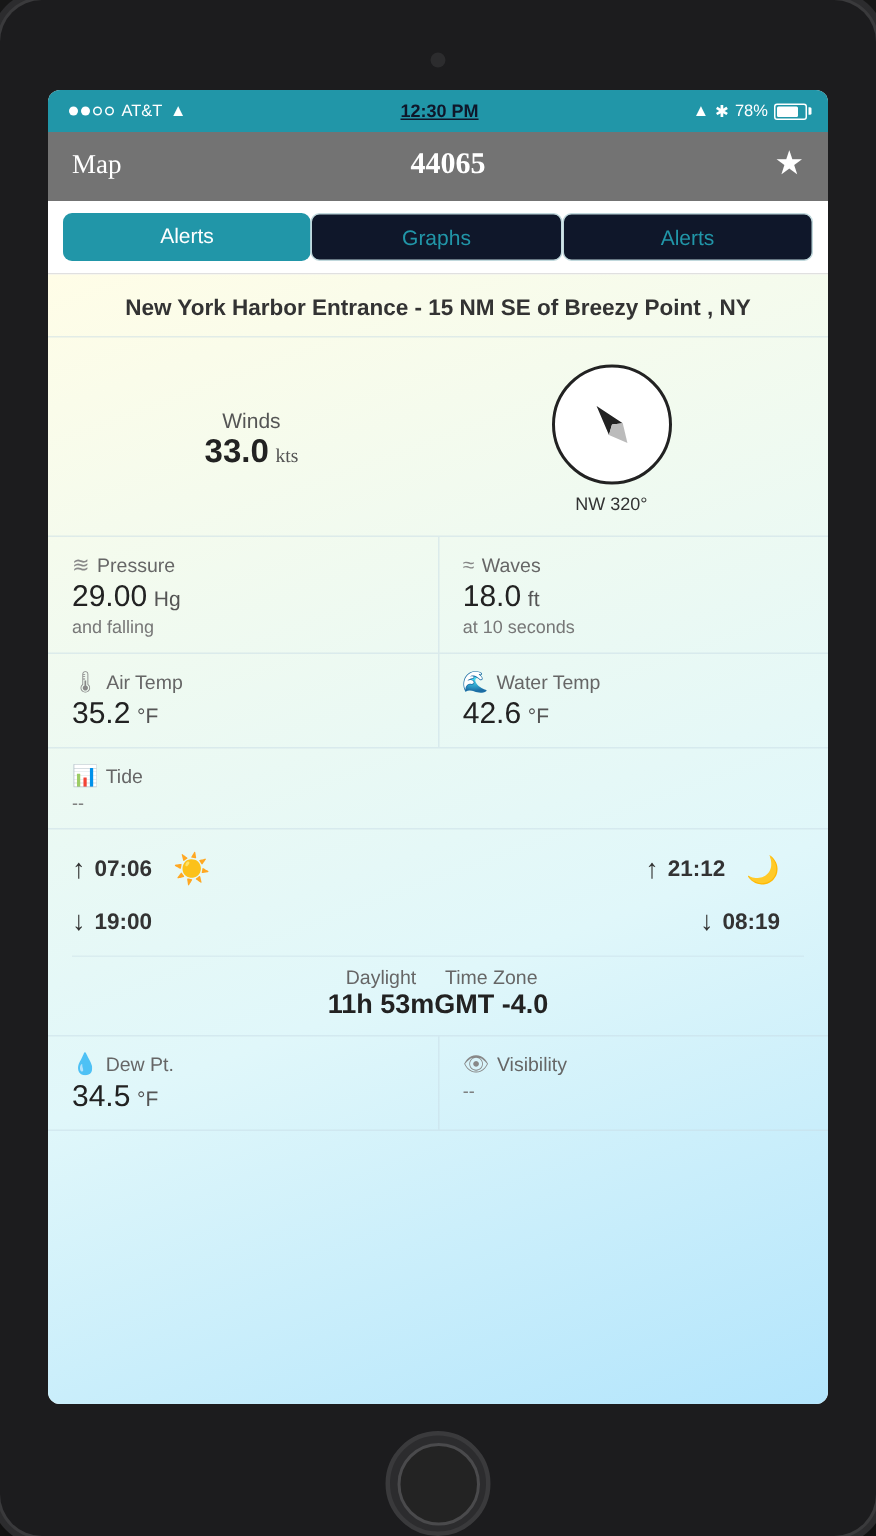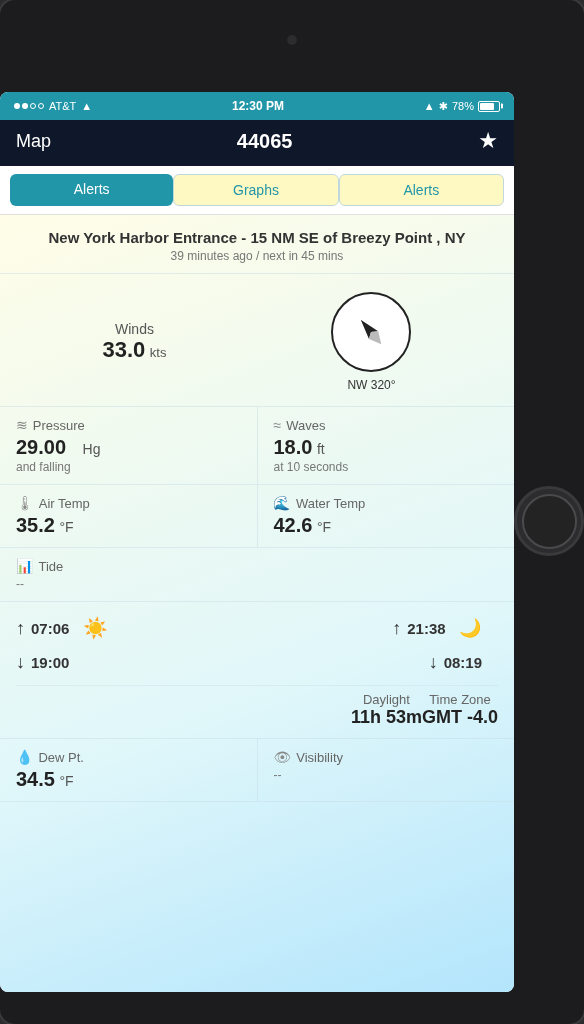--- a/index.html
+++ b/index.html
@@ -9,26 +9,26 @@
       justify-content: center;
       align-items: center;
       min-height: 100vh;
       font-family: -apple-system, 'Helvetica Neue', Arial, sans-serif;
     }
 
     .phone {
       width: 584px;
       height: 1024px;
       background: #1c1c1e;
-      border-radius: 15px;
+      border-radius: 28px;
       position: relative;
       box-shadow: 0 0 0 2px #3a3a3c, 0 0 0 6px #2c2c2e, 0 20px 60px rgba(0,0,0,0.8);
       overflow: hidden;
       display: flex;
-      flex-direction: row;
+      flex-direction: column;
       align-items: center;
     }
 
     
     .phone::before {
       content: '';
       position: absolute;
       left: -6px;
       top: 160px;
       width: 6px;
@@ -77,21 +77,21 @@
       font-size: 11px;
       color: white;
       font-weight: 500;
     }
     .status-dots {
       display: flex; gap: 2px;
     }
     .dot { width: 6px; height: 6px; border-radius: 50%; background: white; }
     .dot.empty { background: transparent; border: 1px solid white; }
     .wifi-icon { font-size: 11px; }
-    .status-center { color: #ffffff; font-size: 12px; font-weight: 600; }
+    .status-center { color: #0f172a; font-size: 12px; font-weight: 600; text-decoration: underline; }
     .status-right {
       display: flex; align-items: center; gap: 4px;
       color: white; font-size: 11px;
     }
     .battery {
       display: flex; align-items: center; gap: 1px;
     }
     .battery-body {
       width: 22px; height: 11px;
       border: 1.5px solid white;
@@ -105,26 +105,27 @@
       right: -4px; top: 50%;
       transform: translateY(-50%);
       width: 2px; height: 5px;
       background: white;
       border-radius: 0 1px 1px 0;
     }
     .battery-fill { width: 78%; height: 100%; background: white; border-radius: 1px; }
 
     
     .app-header {
-      background: #0f172a;
+      background: #737373;
       display: flex;
       justify-content: space-between;
       align-items: center;
       padding: 8px 16px 12px;
       flex-shrink: 0;
+      font-family: Liberation Serif, serif;
     }
     .header-map {
       color: white;
       font-size: 18px;
       font-weight: 400;
     }
     .header-title {
       color: white;
       font-size: 20px;
       font-weight: 600;
@@ -149,21 +150,21 @@
       padding: 7px 0;
       font-size: 14px;
       border-radius: 6px;
       cursor: pointer;
     }
     .tab.active {
       background: #2196a8;
       color: white;
     }
     .tab.inactive {
-      background: #fef9c3;
+      background: #0f172a;
       color: #2196a8;
       border: 1px solid #c0d8dc;
     }
 
     
     .content {
       flex: 1;
       overflow: hidden;
       background: linear-gradient(160deg, #fffde7 0%, #e0f7fa 60%, #b3e5fc 100%);
       display: flex;
@@ -191,21 +192,21 @@
     .wind-section {
       display: flex;
       align-items: center;
       justify-content: space-around;
       padding: 18px 20px 14px;
       border-bottom: 1px solid rgba(200,220,230,0.5);
     }
     .wind-col { text-align: center; }
     .wind-label { font-size: 14px; color: #555; }
     .wind-value { font-size: 22px; font-weight: 700; color: #222; }
-    .wind-unit { font-size: 13px; color: #555; }
+    .wind-unit { font-size: 13px; color: #555; font-family: Liberation Serif, serif; }
 
     .compass {
       width: 80px; height: 80px;
       border: 2.5px solid #222;
       border-radius: 50%;
       position: relative;
       display: flex; align-items: center; justify-content: center;
       background: white;
     }
     .compass-dir {
@@ -235,21 +236,21 @@
       border-right: 1px solid rgba(200,220,230,0.5);
     }
     .cell-header {
       display: flex;
       align-items: center;
       gap: 5px;
       margin-bottom: 3px;
     }
     .cell-icon { font-size: 14px; color: #888; }
     .cell-label { font-size: 13px; color: #666; }
-    .cell-value { font-size: 20px; font-weight: 700; color: #222; text-align: right; }
+    .cell-value { font-size: 20px; font-weight: 400; color: #222; text-align: right; }
     .cell-sub { font-size: 12px; color: #777; margin-top: 1px; }
 
     
     .sun-moon-section {
       padding: 10px 16px;
       border-bottom: 1px solid rgba(200,220,230,0.5);
     }
     .sun-moon-grid {
       display: grid;
       grid-template-columns: 1fr 1fr;
@@ -260,21 +261,21 @@
       align-items: center;
       gap: 6px;
       font-size: 15px;
       font-weight: 600;
       color: #333;
       padding: 4px 0;
     }
     .sun-icon { font-size: 18px; }
     .daylight-row {
       display: flex;
-      justify-content: flex-end;
+      justify-content: center;
       margin-top: 8px;
       padding-top: 6px;
       border-top: 1px solid rgba(200,220,230,0.4);
     }
     .daylight-col { text-align: center; }
     .daylight-label { font-size: 13px; color: #666; }
     .daylight-value { font-size: 18px; font-weight: 700; color: #222; }
 
     
     .dew-row {
@@ -358,21 +359,20 @@
       </div>
       <div class="tab inactive">
         <span>Alerts</span>
       </div>
     </div>
 
     <div class="content">
 
       <div class="station-info">
         <div class="station-name">New York Harbor Entrance - 15 NM SE of Breezy Point , NY</div>
-        <div class="station-time">39 minutes ago / next in 45 mins</div>
       </div>
 
       <div class="wind-section">
         <div class="wind-col">
           <div class="wind-label">Winds</div>
           <div>
             <span class="wind-value">33.0</span>
             <span class="wind-unit">kts</span>
           </div>
         </div>
@@ -390,21 +390,21 @@
       </div>
 
       <div class="data-row">
         <div class="data-cell bordered">
           <div class="cell-header">
             <span class="cell-icon">≋</span>
             <span class="cell-label">Pressure</span>
           </div>
           <div>
             <span class="cell-value">29.00</span>
-            <span style="font-size:14px;color:#555;margin-left:12px;">Hg</span>
+            <span style="font-size:14px;color:#555;">Hg</span>
           </div>
           <div class="cell-sub">and falling</div>
         </div>
         <div class="data-cell">
           <div class="cell-header">
             <span class="cell-icon">≈</span>
             <span class="cell-label">Waves</span>
           </div>
           <div>
             <span class="cell-value">18.0</span>
@@ -449,21 +449,21 @@
 
       <div class="sun-moon-section">
         <div class="sun-moon-grid">
           <div class="sun-item">
             <span class="sun-icon">↑</span>
             <span>07:06</span>
             <span style="margin-left:8px;font-size:20px;">☀️</span>
           </div>
           <div class="sun-item" style="justify-content:flex-end;padding-right:16px;">
             <span class="sun-icon">↑</span>
-            <span>21:38</span>
+            <span>21:12</span>
             <span style="margin-left:8px;font-size:18px;">🌙</span>
           </div>
           <div class="sun-item">
             <span class="sun-icon">↓</span>
             <span>19:00</span>
           </div>
           <div class="sun-item" style="justify-content:flex-end;padding-right:16px;">
             <span class="sun-icon">↓</span>
             <span>08:19</span>
           </div>

